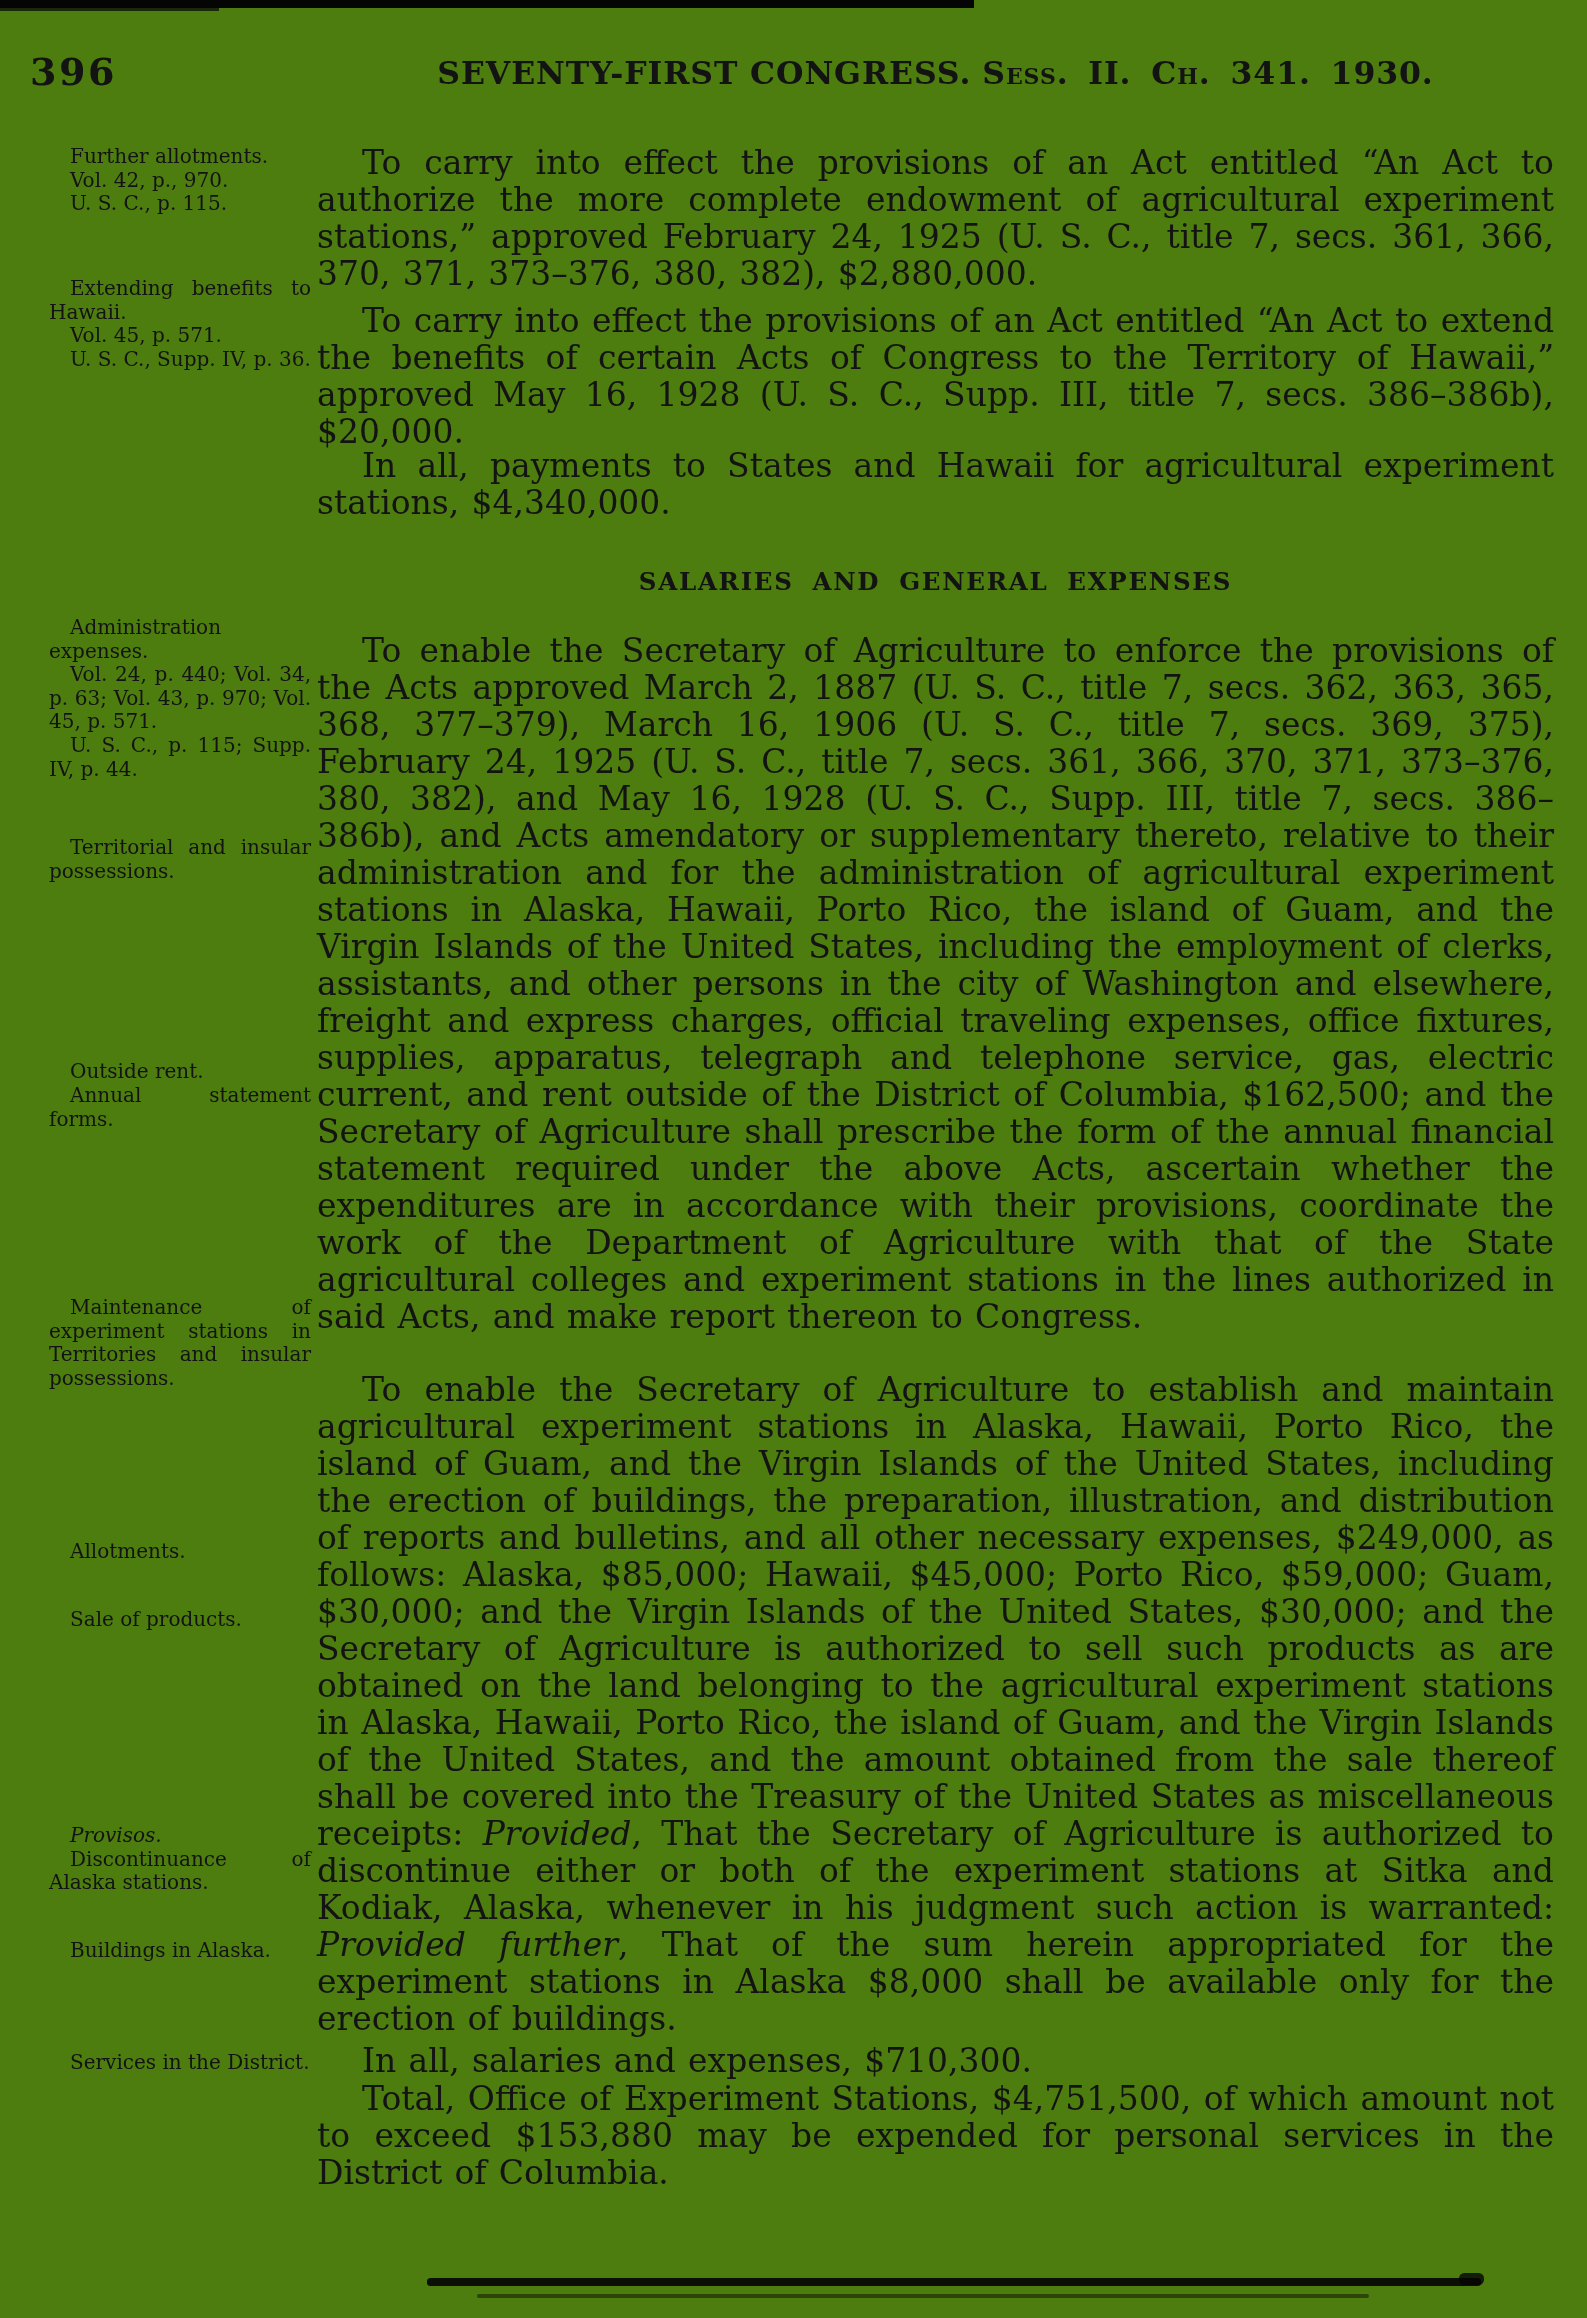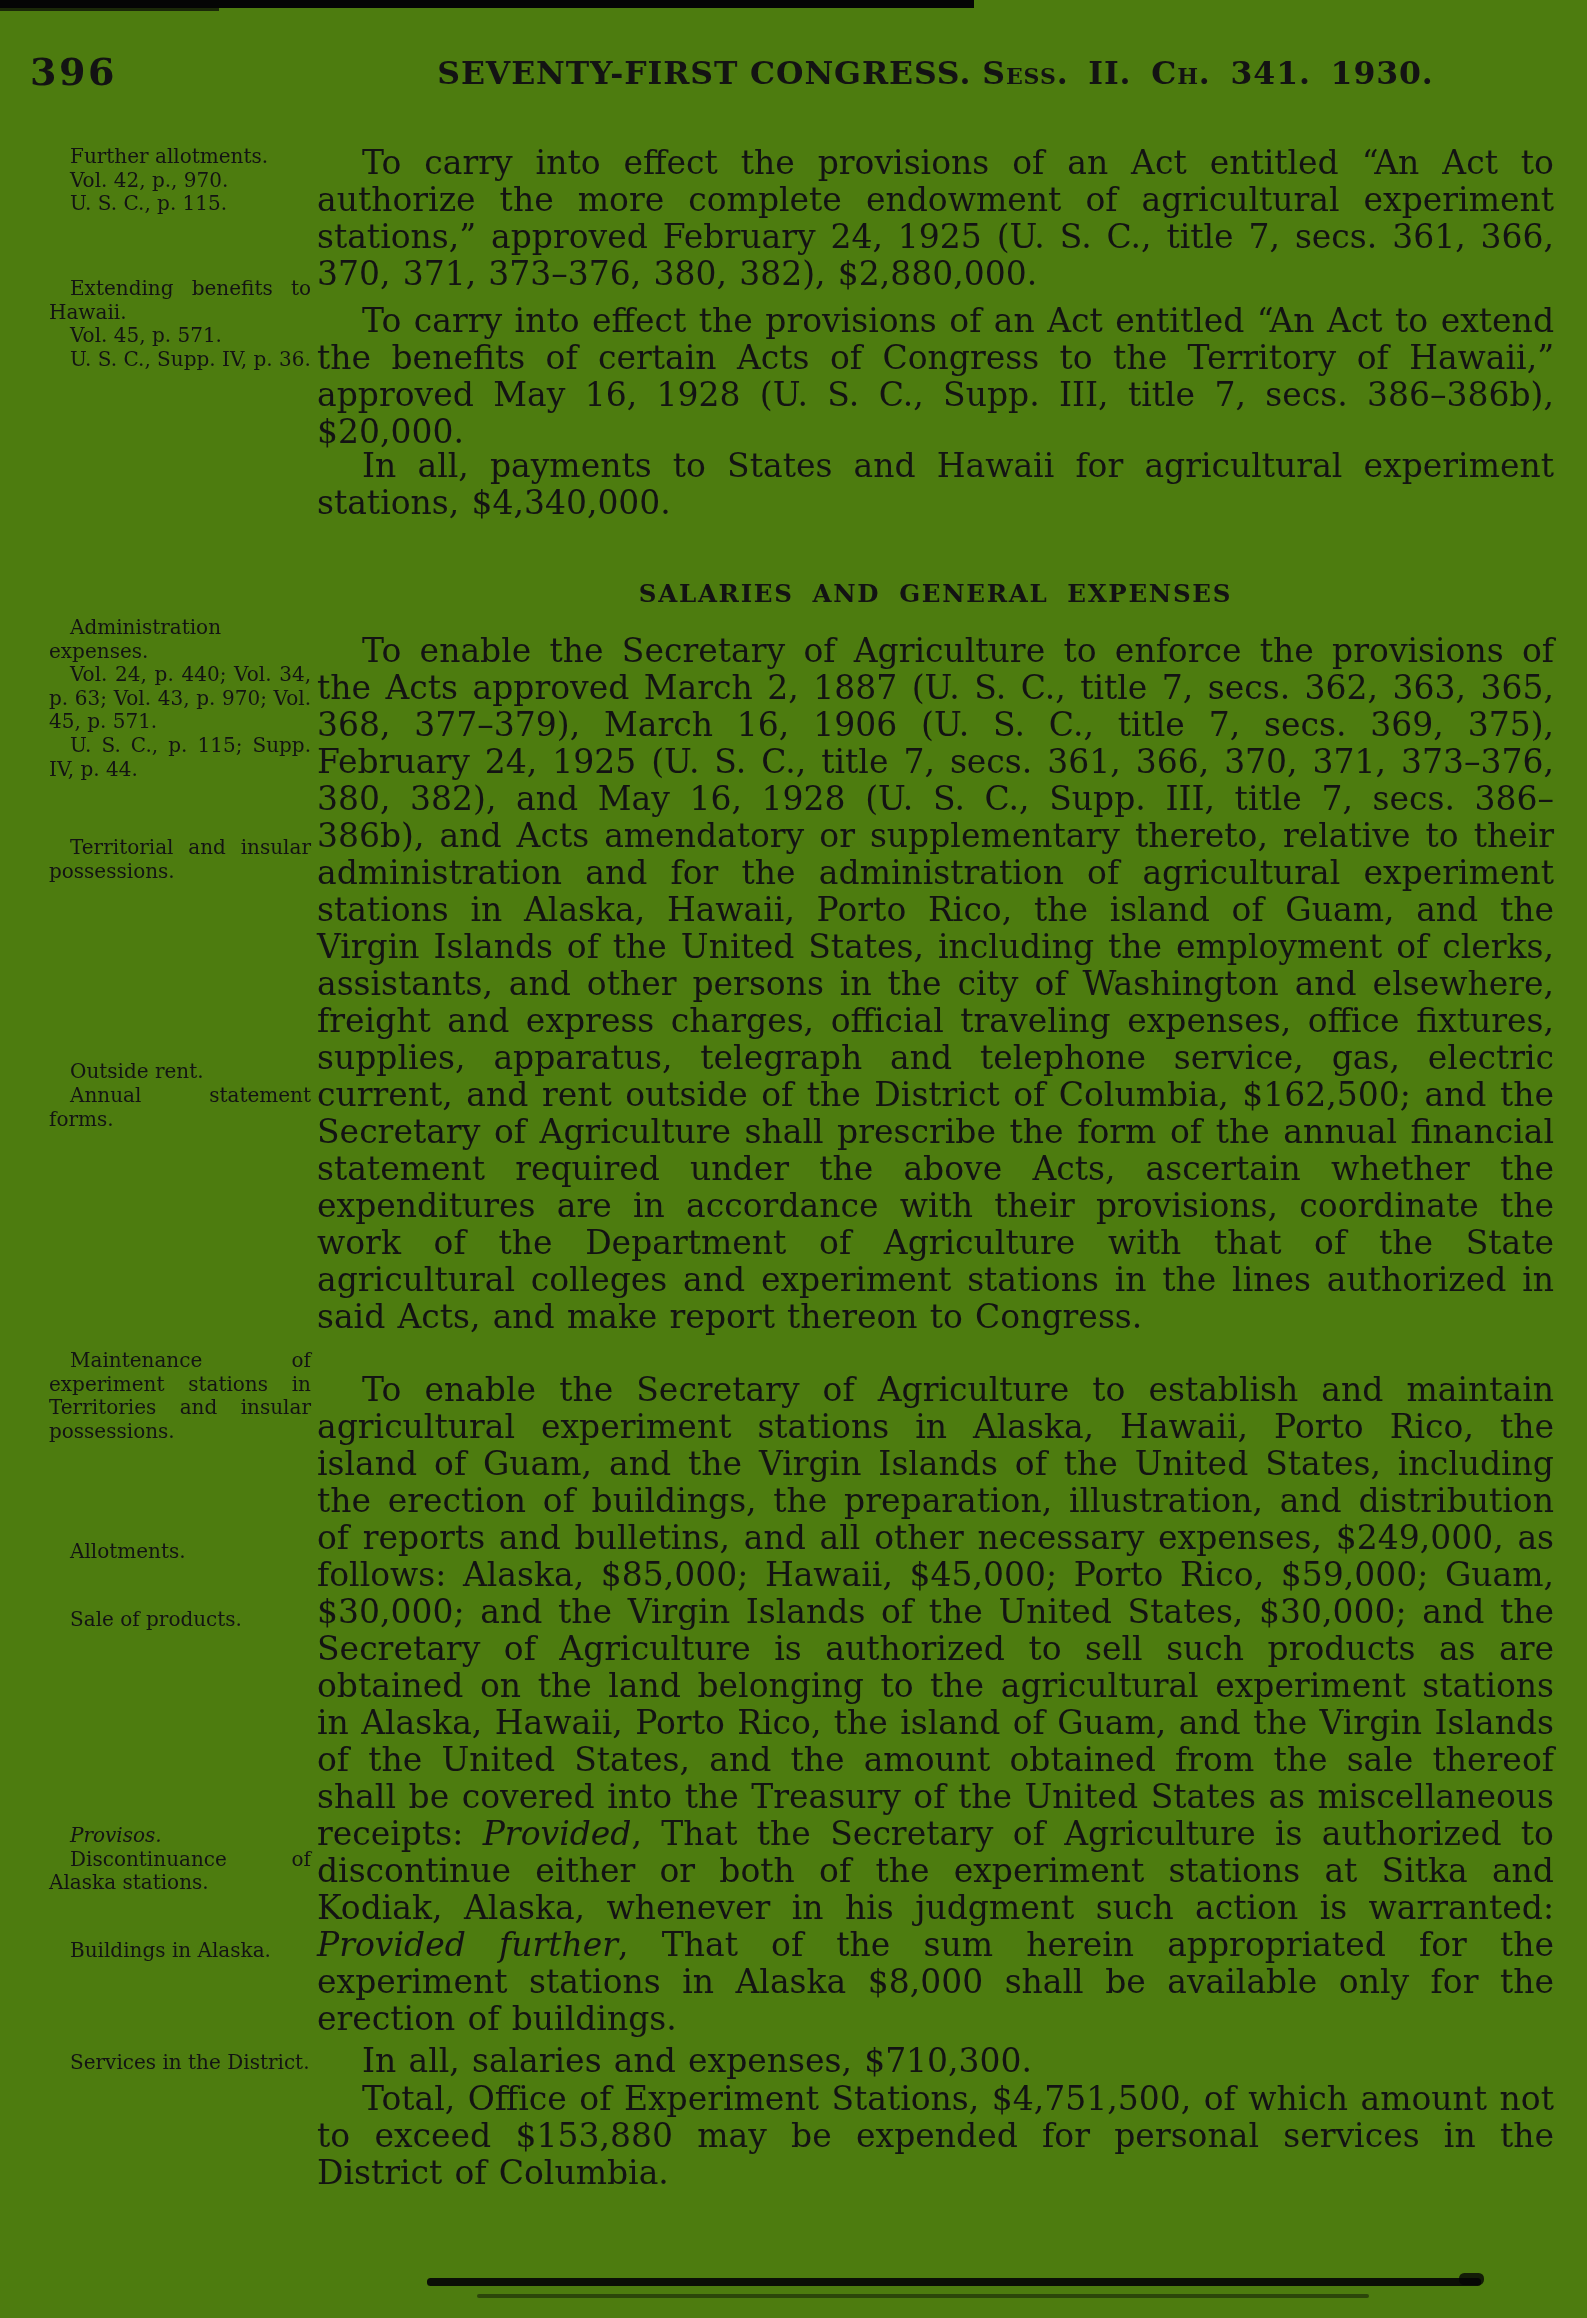--- a/index.html
+++ b/index.html
@@ -32,21 +32,21 @@
   .note p.it { font-style:italic; }
   .para {
     position:absolute; left:317px; width:1237px;
     font-size:33px; line-height:37px;
     text-align:justify; word-spacing:1.7px;
   }
   .para p { margin:0; text-indent:45px; }
   .section-heading {
     position:absolute; left:317px; top:567px; width:1237px;
     text-align:center; font-size:24.5px; font-weight:bold;
-    letter-spacing:1.7px; word-spacing:8.7px;margin-top:12px;
+    letter-spacing:1.7px; word-spacing:8.7px;
   }
 </style>
 </head>
 <body>
 
 <div class="page">
 
   <div class="artifact" style="left:0;top:0;width:974px;height:7.9px;"></div>
   <div class="artifact" style="left:0;top:7.9px;width:219px;height:3.5px;opacity:.7;"></div>
   <div class="artifact" style="left:427px;top:2278px;width:1054px;height:7.9px;border-radius:3.5px;opacity:.92;"></div>
@@ -75,21 +75,21 @@
   </div>
   <div class="note" style="top:836px;">
     <p>Territorial and insular possessions.</p>
   </div>
   <div class="note" style="top:1060px;">
     <p>Outside rent.</p>
   </div>
   <div class="note" style="top:1084px;">
     <p>Annual statement forms.</p>
   </div>
-  <div class="note" style="top:1349px;">
+  <div class="note" style="top:1296px;">
     <p>Maintenance of experiment stations in Territories and insular possessions.</p>
   </div>
   <div class="note" style="top:1540px;">
     <p>Allotments.</p>
   </div>
   <div class="note" style="top:1608px;">
     <p>Sale of products.</p>
   </div>
   <div class="note" style="top:1804px;margin-top:20px;">
     <p class="it">Provisos.</p>

